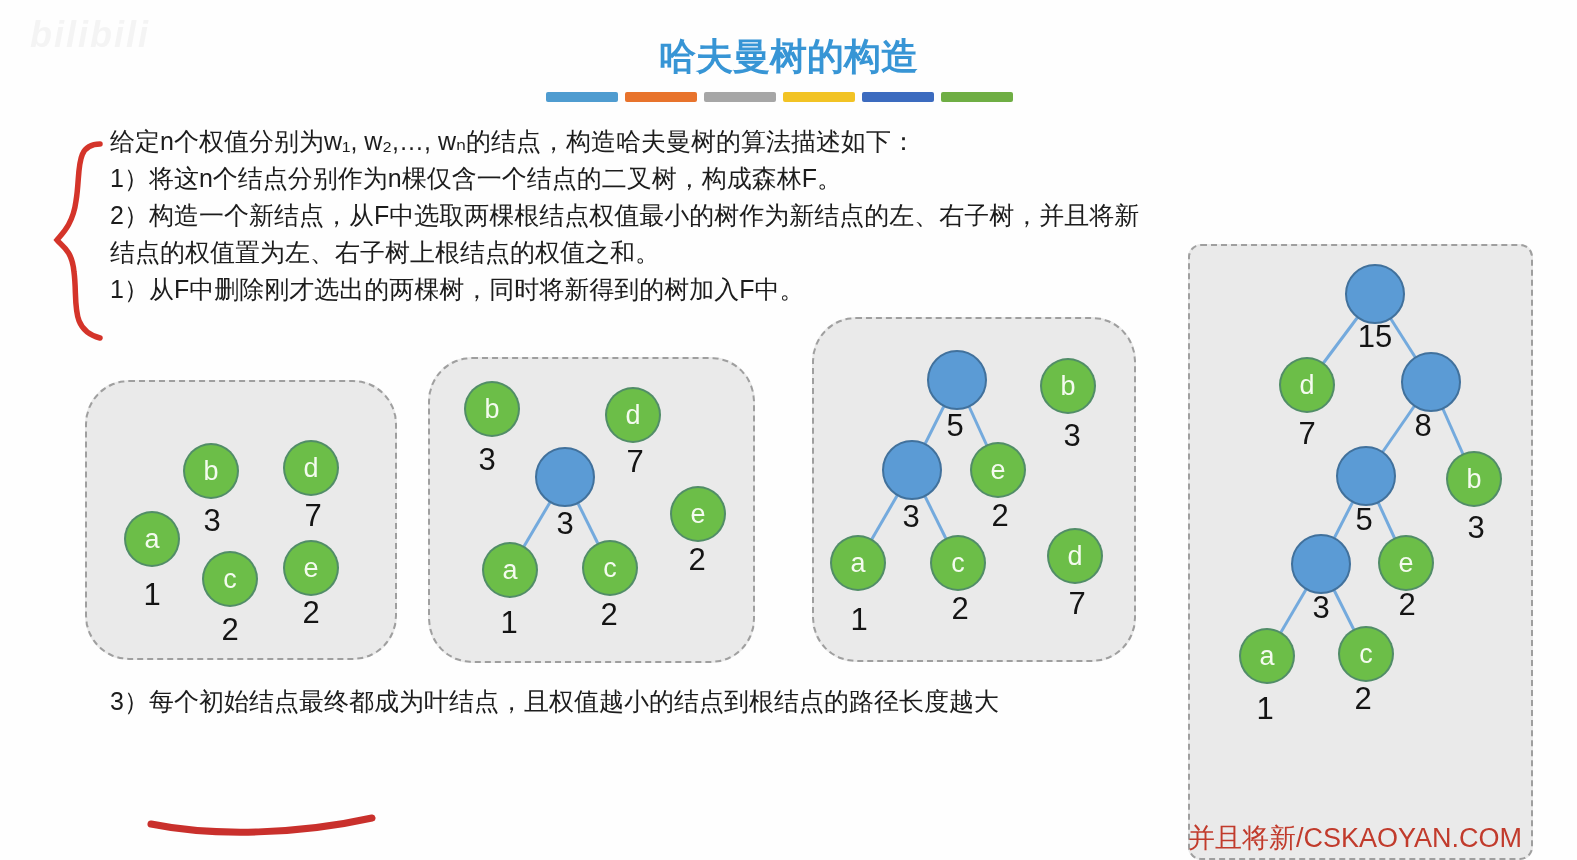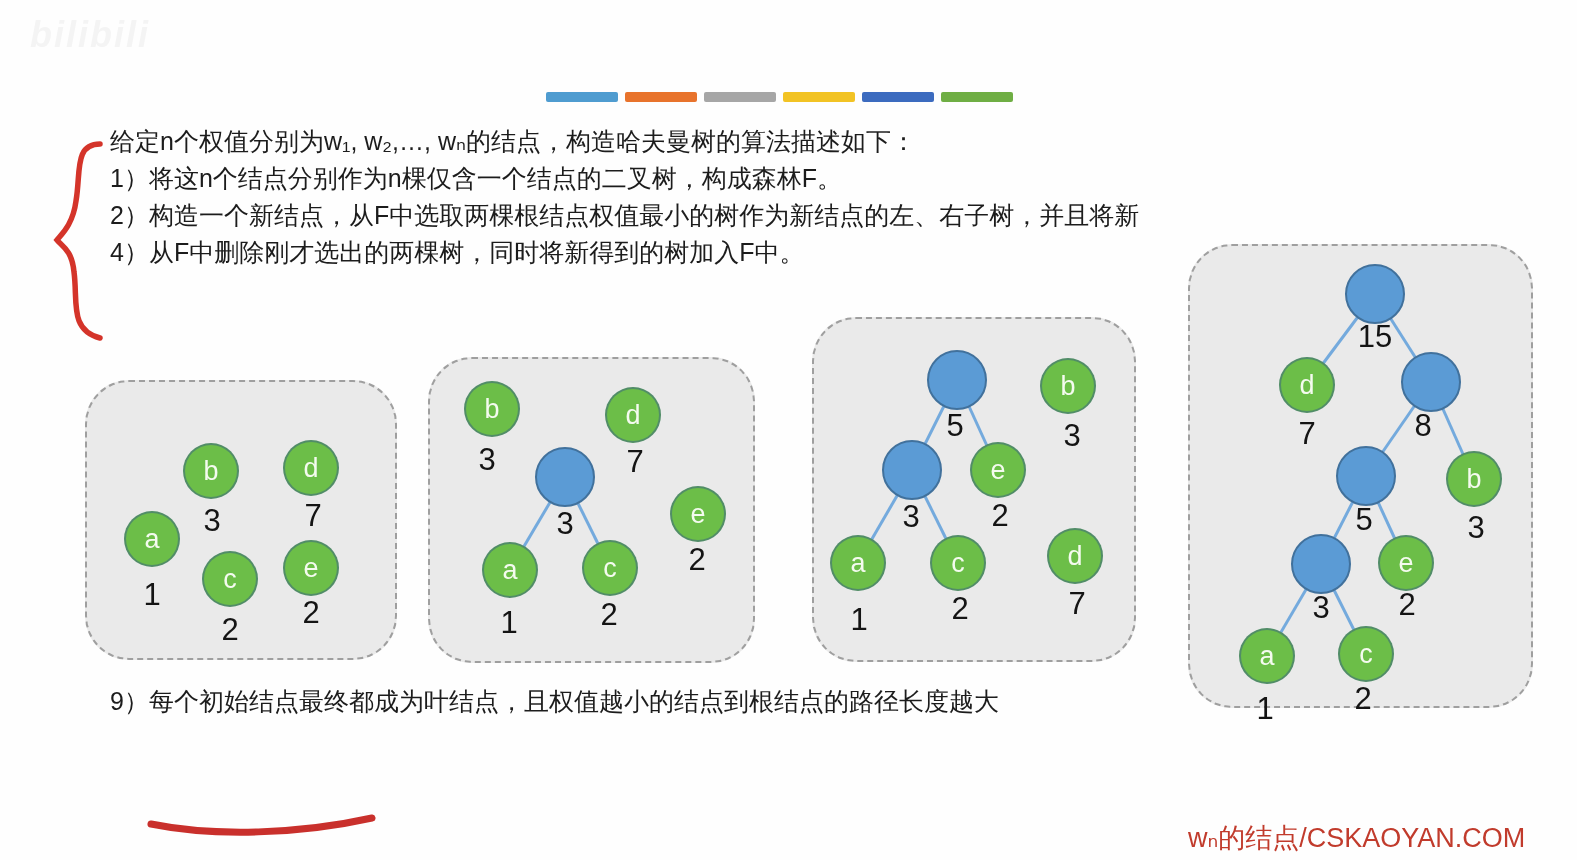--- a/index.html
+++ b/index.html
@@ -31,40 +31,42 @@
   .wpl sub{font-size:19px;}
   .footer{position:absolute;left:1188px;top:820px;font-size:27px;white-space:nowrap;}
 </style>
 </head>
 <body>
 
 <div id="slide">
 
   <div class="watermark">bilibili</div>
 
+  <div class="title" style="color: rgb(55, 149, 213);">哈夫曼树的构造</div>
 
   <div class="bars">
       <div class="bar" style="background: rgb(79, 156, 208);"></div>
       <div class="bar" style="background: rgb(232, 115, 44);"></div>
       <div class="bar" style="background: rgb(166, 166, 166);"></div>
       <div class="bar" style="background: rgb(242, 195, 36);"></div>
       <div class="bar" style="background: rgb(60, 107, 191);"></div>
       <div class="bar" style="background: rgb(111, 174, 68);"></div>
     </div>
 
   <svg class="annot" viewBox="0 0 1577 860">
     <path d="M 100 144 C 74 144, 81 172, 76 201 C 73 224, 62 234, 57 240
              C 62 246, 72 250, 74 272 C 78 301, 69 330, 100 338" fill="none" stroke="#d4342a" stroke-width="5.5" stroke-linecap="round"></path>
   </svg>
 
   <div class="algo">
       <div class="line">给定n个权值分别为w₁, w₂,…, wₙ的结点，构造哈夫曼树的算法描述如下：</div>
       <div class="line">1）将这n个结点分别作为n棵仅含一个结点的二叉树，构成森林F。</div>
       <div class="line">2）构造一个新结点，从F中选取两棵根结点权值最小的树作为新结点的左、右子树，并且将新</div>
-      <div class="line">4）从F中删除刚才选出的两棵树，同时将新得到的树加入F中。</div>
+      <div class="line">结点的权值置为左、右子树上根结点的权值之和。</div>
+      <div class="line">1）从F中删除刚才选出的两棵树，同时将新得到的树加入F中。</div>
     </div>
 
   <div id="panels">
       <div class="panel" style="left: 85px; top: 380px; width: 312px; height: 280px;">
         <svg width="312" height="280"></svg>
         <div class="node leaf" style="left: 37px; top: 129px; width: 56px; height: 56px;">
           <span>a</span>
         </div>
         <div class="weight" style="left: 65px; top: 213px;">1</div>
         <div class="node leaf" style="left: 96px; top: 61px; width: 56px; height: 56px;">
@@ -137,21 +139,21 @@
         <div class="weight" style="left: 45px; top: 301px;">1</div>
         <div class="node leaf" style="left: 116px; top: 216px; width: 56px; height: 56px;">
           <span>c</span>
         </div>
         <div class="weight" style="left: 146px; top: 290px;">2</div>
         <div class="node leaf" style="left: 233px; top: 209px; width: 56px; height: 56px;">
           <span>d</span>
         </div>
         <div class="weight" style="left: 263px; top: 285px;">7</div>
       </div>
-      <div class="panel" style="left: 1188px; top: 244px; width: 345px; height: 464px;">
+      <div class="panel" style="left: 1188px; top: 244px; width: 345px; height: 616px; border-radius: 13px;">
         <svg width="345" height="492">
           <line x1="185" y1="48" x2="117" y2="139" stroke="#74aadd" stroke-width="3"></line>
           <line x1="185" y1="48" x2="241" y2="136" stroke="#74aadd" stroke-width="3"></line>
           <line x1="241" y1="136" x2="176" y2="230" stroke="#74aadd" stroke-width="3"></line>
           <line x1="241" y1="136" x2="284" y2="233" stroke="#74aadd" stroke-width="3"></line>
           <line x1="176" y1="230" x2="131" y2="318" stroke="#74aadd" stroke-width="3"></line>
           <line x1="176" y1="230" x2="216" y2="317" stroke="#74aadd" stroke-width="3"></line>
           <line x1="131" y1="318" x2="77" y2="410" stroke="#74aadd" stroke-width="3"></line>
           <line x1="131" y1="318" x2="176" y2="408" stroke="#74aadd" stroke-width="3"></line>
         </svg>
@@ -180,22 +182,22 @@
         </div>
         <div class="weight" style="left: 75px; top: 463px;">1</div>
         <div class="node leaf" style="left: 148px; top: 380px; width: 56px; height: 56px;">
           <span>c</span>
         </div>
         <div class="weight" style="left: 173px; top: 453px;">2</div>
       </div>
     </div>
 
   <div class="notes">
-      <div class="line">9）每个初始结点最终都成为叶结点，且权值越小的结点到根结点的路径长度越大</div>
+      <div class="line">3）每个初始结点最终都成为叶结点，且权值越小的结点到根结点的路径长度越大</div>
     </div>
 
   <svg class="annot" viewBox="0 0 1577 860">
     <path d="M 151 824 C 215 837 300 834 372 818" fill="none" stroke="#c9302c" stroke-width="7" stroke-linecap="round"></path>
   </svg>
 
 
-  <div class="footer" style="color: rgb(193, 59, 44);">wₙ的结点/CSKAOYAN.COM</div>
+  <div class="footer" style="color: rgb(193, 59, 44);">并且将新/CSKAOYAN.COM</div>
 </div>
 
 </body></html>

